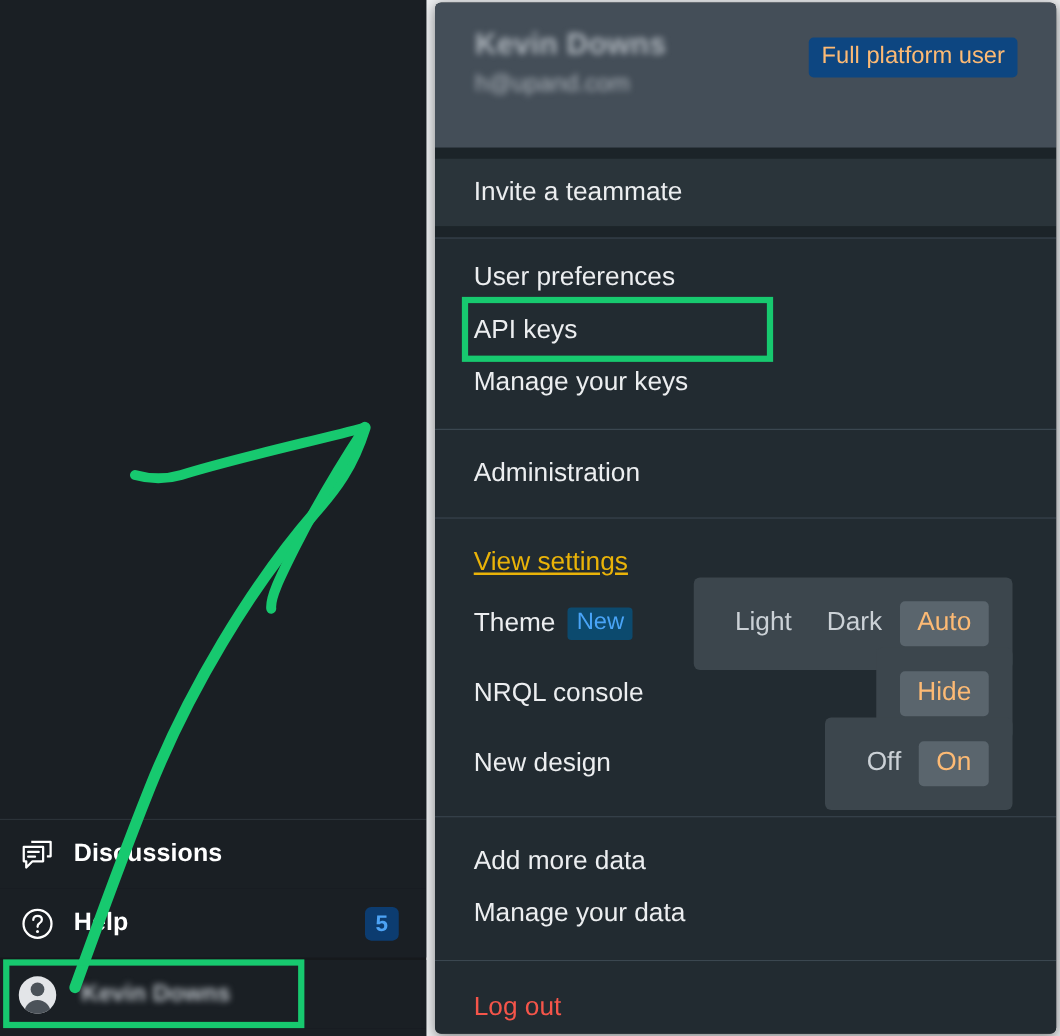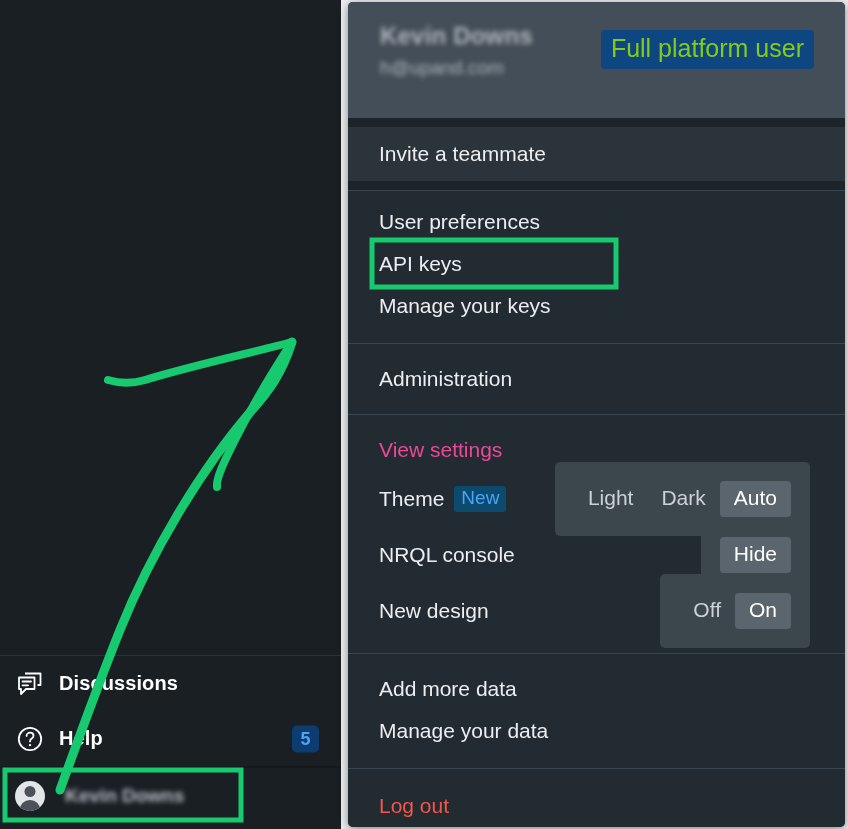--- a/index.html
+++ b/index.html
@@ -96,62 +96,62 @@
   }
   #header-name {
     font-size: 24px; font-weight: 700; line-height: 32px;
     color: #aeb5bc; letter-spacing: .2px;
   }
   #header-email {
     font-size: 19px; line-height: 28px; color: #aeb5bc; margin-top: 2px;
   }
   #role-badge {
     position: absolute; right: 31px; top: 28px;
-    background: #0d4681; color: #84cc16;
-    font-size: 25px; border-radius: 4px;
+    background: #0d4681; color: #fdba74;
+    font-size: 19px; border-radius: 4px;
     padding: 4px 10px 6px 10px;
     white-space: nowrap;
   }
 
   .menu-section { background: #222b31; }
   .sect-divider { height: 1px; background: #3b4750; }
   .sect-gap { height: 10px; background: #1c2429; }
 
   .menu-item {
     height: 42px; display: flex; align-items: center;
     padding: 0 31px; color: #eceef0; font-size: 21px;
     white-space: nowrap;
   }
   .menu-item.hovered { background: #2a343a; }
   .menu-item.logout { color: #f5554a; }
 
   .section-label {
     height: 42px; display: flex; align-items: center;
-    padding: 0 31px; color: #ec4899; font-size: 21px;
+    padding: 0 31px; color: #eab308; font-size: 21px; text-decoration: underline;
   }
 
   .setting-row {
     height: 56px; display: flex; align-items: center;
     padding: 0 35px 0 31px; color: #eceef0; font-size: 21px;
   }
   .setting-label { display: flex; align-items: center; gap: 10px; }
   .new-tag {
     background: #0c4a6e; color: #49a4f7;
     font-size: 19px; border-radius: 3px; padding: 1px 7px 3px 7px;
   }
   .seg {
     margin-left: auto; display: flex; align-items: center;
     background: #3c464d; border-radius: 5px; padding: 19px;
   }
   .seg-opt {
     font-size: 21px; color: #cbd1d6;
     padding: 5px 14px 7px 14px; border-radius: 4px;
     white-space: nowrap;
   }
-  .seg-opt.active { background: #5a656d; color: #ffffff; }
+  .seg-opt.active { background: #5a656d; color: #fdba74; }
 
   .menu-pad { height: 10px; }
 
   
   #annotation {
     position: absolute; left: 0; top: 0;
     width: 848px; height: 829px;
     pointer-events: none;
   }
 </style>

